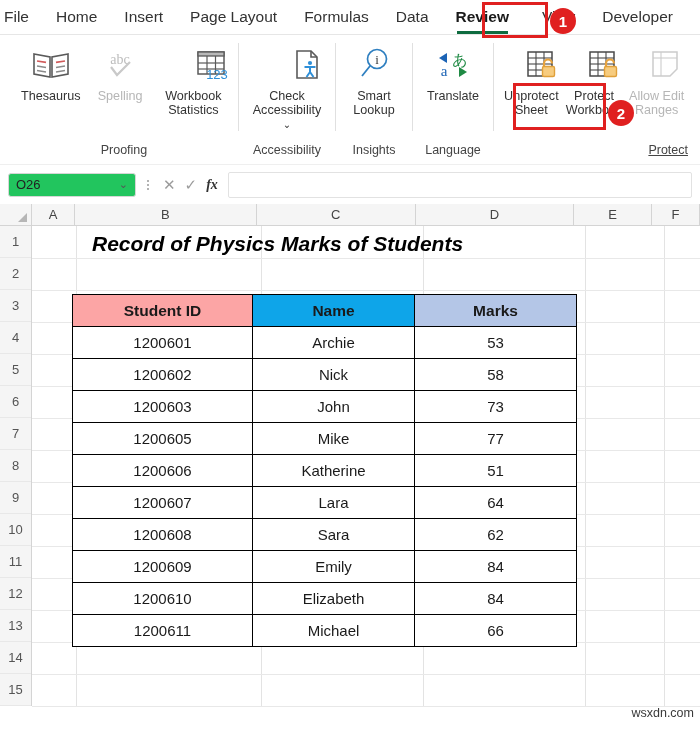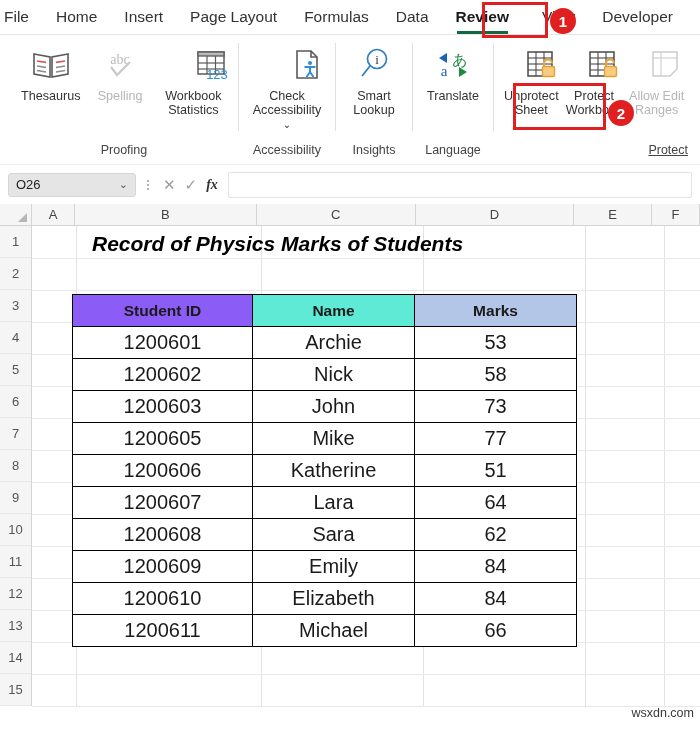--- a/index.html
+++ b/index.html
@@ -60,21 +60,21 @@
   .btn.disabled .lbl{color:#b6b6b6;}
 
   
   .fbar{
     position:relative;height:40px;background:#ffffff;
     display:flex;align-items:center;padding:0 8px;box-sizing:border-box;
     border-top:1px solid #efefef;
   }
   .namebox{
     width:128px;height:24px;border:1px solid #d6d6d6;border-radius:3px;
-    background:#e5e5e5;display:flex;align-items:center;justify-content:space-between;
+    background:#22c55e;display:flex;align-items:center;justify-content:space-between;
     padding:0 7px;box-sizing:border-box;
   }
   .namebox .nbtxt{font-size:13px;color:#222;}
   .dots{
     width:14px;height:20px;display:flex;flex-direction:column;
     align-items:center;justify-content:center;margin:0 5px;
   }
   .dots i{width:2px;height:2px;background:#9a9a9a;border-radius:50%;margin:1px 0;display:block;}
   .fbtns{display:flex;align-items:center;gap:9px;padding:0 8px 0 3px;}
   .fbtns .g{font-size:15px;color:#9b9b9b;}
@@ -114,21 +114,21 @@
   .gridline-h{position:absolute;left:0;right:0;height:1px;background:#e8e8e8;}
 
   
   .title{
     position:absolute;font-style:italic;font-weight:bold;font-size:21px;color:#000;
     white-space:nowrap;
     text-align:center;
   }
   .xtable{position:absolute;border-collapse:collapse;}
   .xtable td,.xtable th{
-    border:1.4px solid #000;font-size:20px;color:#1a1a1a;
+    border:1.4px solid #000;font-size:15px;color:#1a1a1a;
     text-align:center;height:32px;padding:0;font-weight:normal;
     box-sizing:border-box;background:#ffffff;
   }
   .xtable th{font-weight:bold;font-size:15.5px;}
 
   
   .redbox{position:absolute;border:3px solid #e02020;box-sizing:border-box;}
   .badge{
     position:absolute;border-radius:50%;background:#e02020;color:#fff;
     display:flex;align-items:center;justify-content:center;
@@ -389,22 +389,22 @@
         <div class="gridline-h" style="top:384px;"></div>
         <div class="gridline-h" style="top:416px;"></div>
         <div class="gridline-h" style="top:448px;"></div>
         <div class="gridline-h" style="top:480px;"></div>
 
         <div class="title" style="left:60px;top:6px;">Record of Physics Marks of Students</div>
 
         <table class="xtable" style="left:40px;top:68px;">
           <thead>
             <tr>
-              <th style="width:180px;background:#8b5cf6;">Student ID</th>
-              <th style="width:162px;background:#5eead4;">Name</th>
+              <th style="width:180px;background:#fca5a5;">Student ID</th>
+              <th style="width:162px;background:#0ea5e9;">Name</th>
               <th style="width:162px;background:#b4c6e7;">Marks</th>
             </tr>
           </thead>
           <tbody>
             <tr>
               <td>1200601</td>
               <td>Archie</td>
               <td>53</td>
             </tr>
             <tr>

